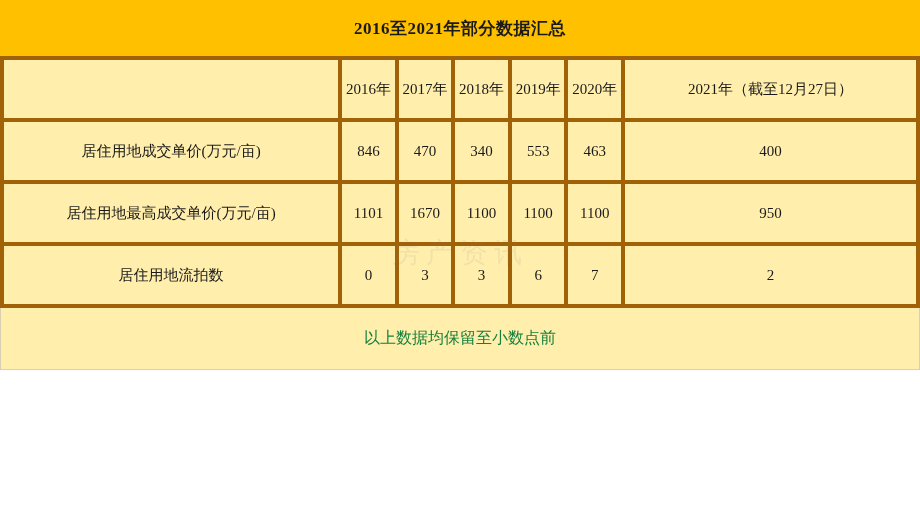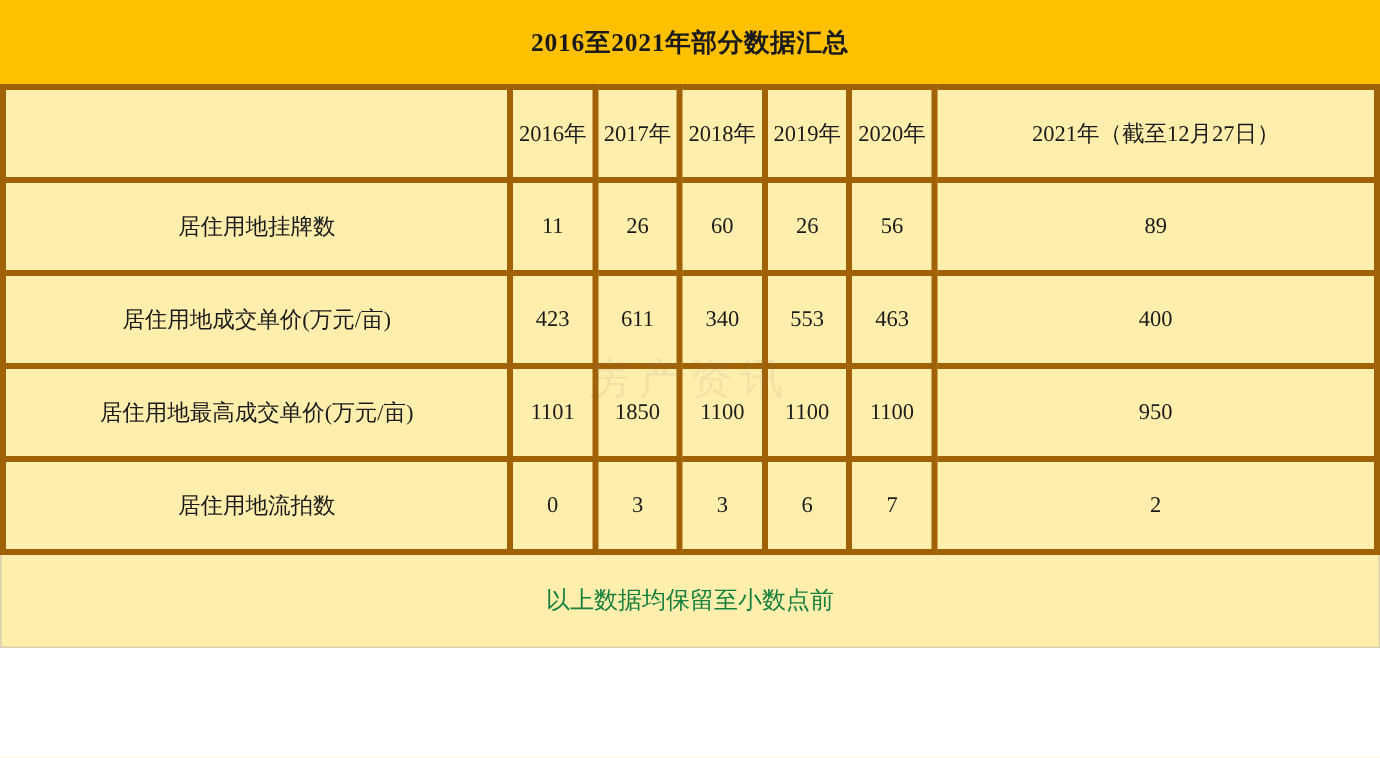--- a/index.html
+++ b/index.html
@@ -124,41 +124,32 @@
         <th>2016年</th>
         <th>2017年</th>
         <th>2018年</th>
         <th>2019年</th>
         <th>2020年</th>
         <th>2021年（截至12月27日）</th>
       </tr>
     </thead>
     <tbody>
       <tr>
-        <td class="rowhead">居住用地挂牌数</td>
-        <td>11</td>
-        <td>26</td>
-        <td>60</td>
-        <td>26</td>
-        <td>56</td>
-        <td>89</td>
-      </tr>
-      <tr>
         <td class="rowhead">居住用地成交单价(万元/亩)</td>
-        <td>423</td>
-        <td>611</td>
+        <td>846</td>
+        <td>470</td>
         <td>340</td>
         <td>553</td>
         <td>463</td>
         <td>400</td>
       </tr>
       <tr>
         <td class="rowhead">居住用地最高成交单价(万元/亩)</td>
         <td>1101</td>
-        <td>1850</td>
+        <td>1670</td>
         <td>1100</td>
         <td>1100</td>
         <td>1100</td>
         <td>950</td>
       </tr>
       <tr>
         <td class="rowhead">居住用地流拍数</td>
         <td>0</td>
         <td>3</td>
         <td>3</td>

